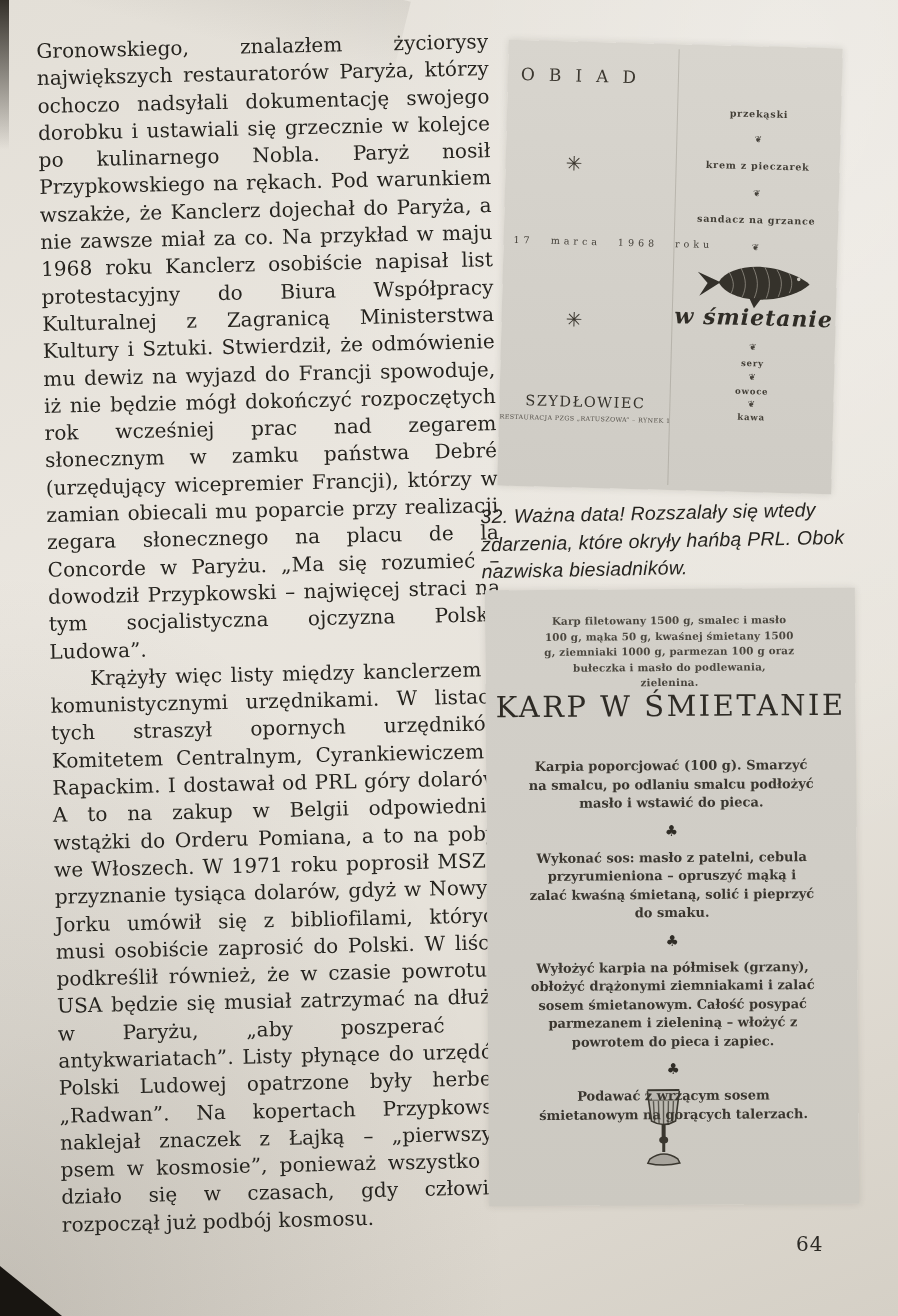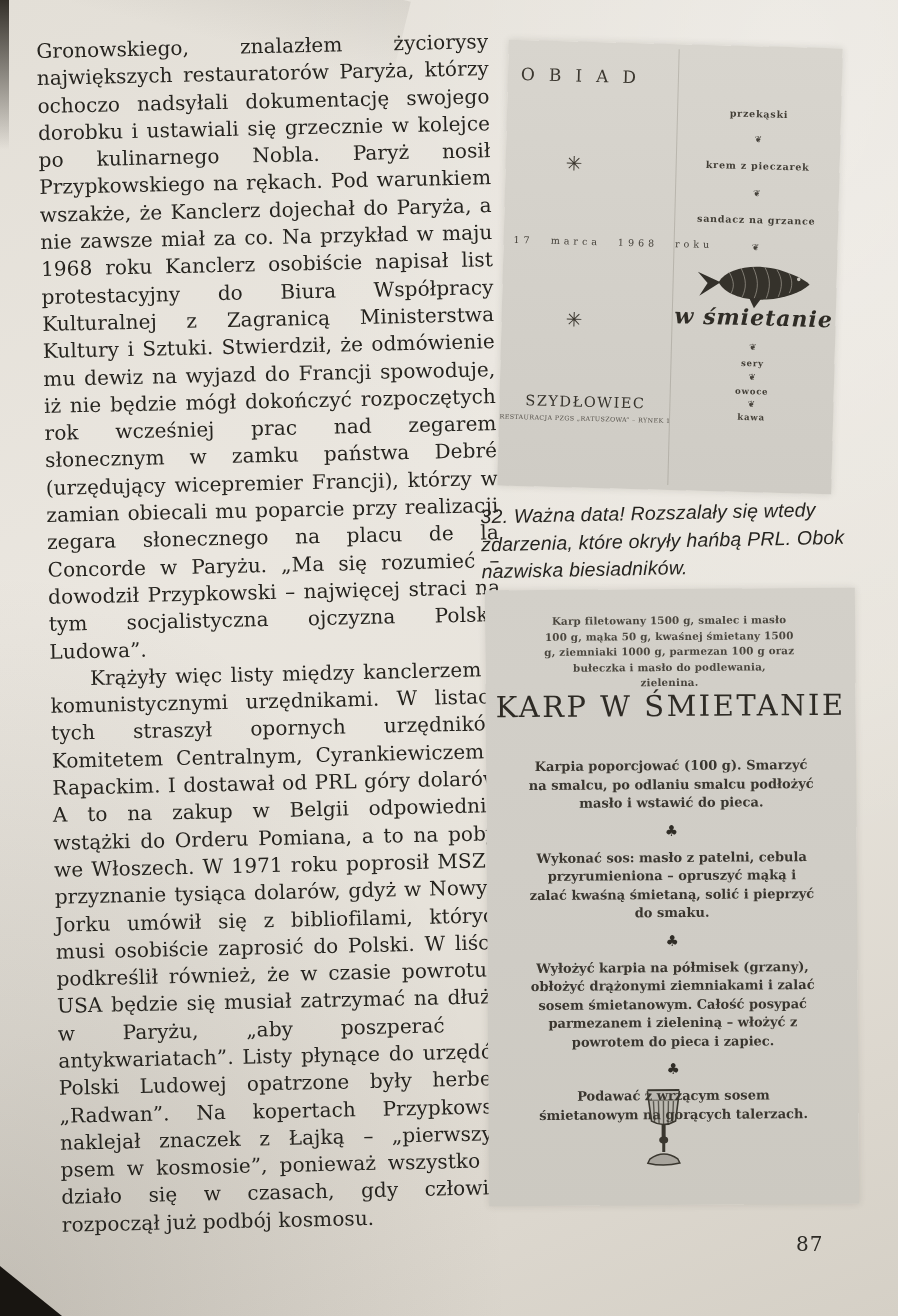--- a/index.html
+++ b/index.html
@@ -168,15 +168,15 @@
       <path d="M7 4 L11 34 Q23 41 35 34 L39 4" fill="rgba(60,56,48,0.12)" stroke="#3a372f" stroke-width="1.6"></path>
       <path d="M9 13 H37" stroke="#3a372f" stroke-width="1" opacity="0.7"></path>
       <path d="M13 14 L14 35 M18 14 L18.5 37 M23 14 L23 38 M28 14 L27.5 37 M33 14 L32 35" stroke="#3a372f" stroke-width="1.4" opacity="0.75"></path>
       <rect x="21" y="38" width="4" height="12" fill="#3a372f"></rect>
       <ellipse cx="23" cy="53" rx="4.5" ry="3.5" fill="#3a372f"></ellipse>
       <rect x="21.5" y="56" width="3" height="9" fill="#3a372f"></rect>
       <path d="M9 72 Q23 62 37 72 L39 76 Q23 80 7 76 Z" fill="rgba(60,56,48,0.25)" stroke="#3a372f" stroke-width="1.5"></path>
     </svg>
   </div>
 
-  <div class="page-number">87</div>
+  <div class="page-number">64</div>
   <div class="corner-bl"></div>
 </div>
 
 </body></html>

